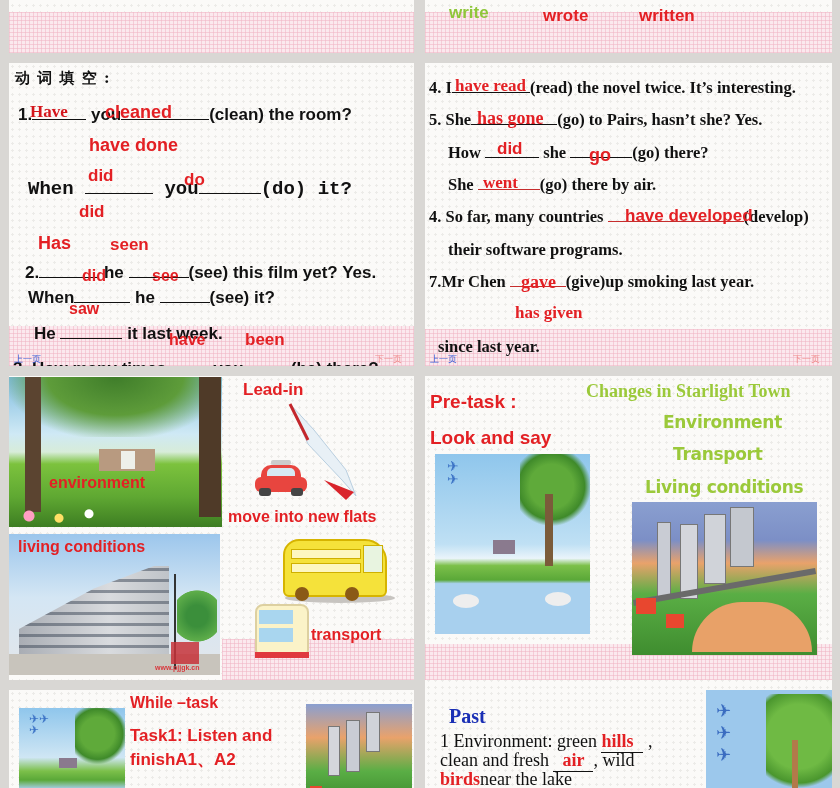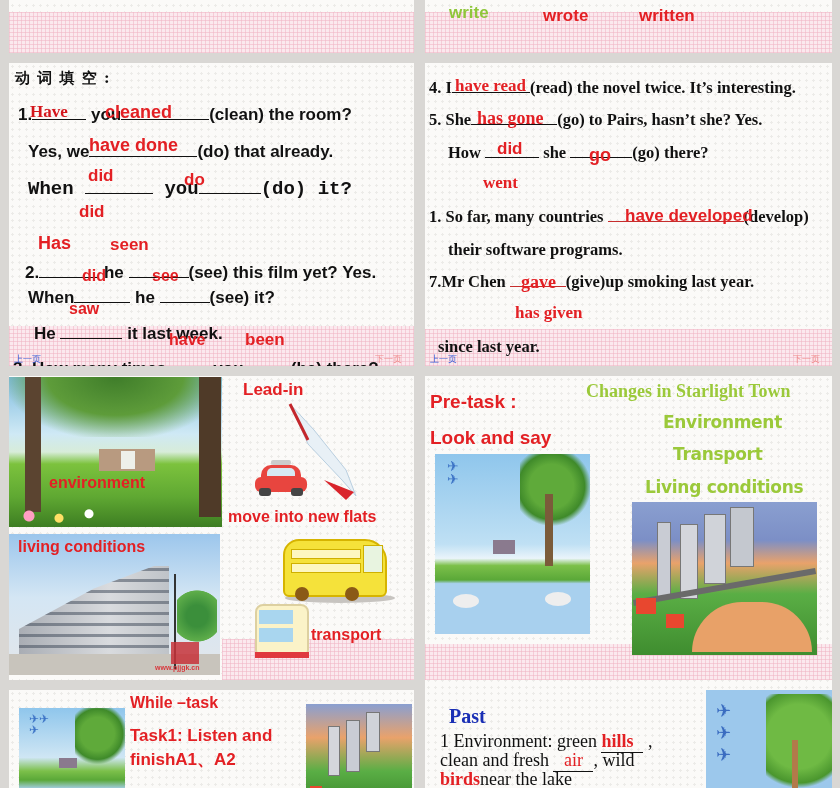--- a/index.html
+++ b/index.html
@@ -56,23 +56,20 @@
 
   <span class="t" style="left:6px; top:6px; font:bold 15px 'DejaVu Serif',serif; color:#111; letter-spacing:1px;">动 词 填 空 :</span>
 
   <div class="t sans-b" style="left:9px; top:42px; font-size:17px;">
     <span>1.</span><span class="ul" style="width:54px;"></span>
     <span>you</span><span class="ul" style="width:88px;"></span><span>(clean) the room?</span>
   </div>
   <span class="t red-dark" style="left:21px; top:39px; font:bold 17px 'Liberation Serif',serif;">Have</span>
   <span class="t red" style="left:96px; top:39px; font:bold 18px 'Liberation Sans',sans-serif;">cleaned</span>
 
-  <div class="t sans-b" style="left:19px; top:79px; font-size:17px;">
-    <span>Yes, we</span><span class="ul" style="width:108px;"></span><span>(do) that already.</span>
-  </div>
   <span class="t red" style="left:80px; top:72px; font:bold 18px 'Liberation Sans',sans-serif;">have done</span>
 
   <div class="t sans-b" style="left:19px; top:115px; font-size:19px;font-family:Liberation Mono, monospace;">
     <span>When</span> <span class="ul" style="width:68px;"></span>
     <span>you</span><span class="ul" style="width:62px;"></span><span>(do) it?</span>
   </div>
   <span class="t red" style="left:79px; top:103px; font:bold 17px 'Liberation Sans',sans-serif;">did</span>
   <span class="t red" style="left:175px; top:107px; font:bold 17px 'Liberation Sans',sans-serif;">do</span>
 
   <span class="t red" style="left:70px; top:139px; font:bold 17px 'Liberation Sans',sans-serif;">did</span>
@@ -118,24 +115,27 @@
   </div>
   <span class="t red" style="left:52px; top:45px; font:bold 18px 'Liberation Serif',serif;">has gone</span>
 
   <div class="t serif-b" style="left:23px; top:80px; font-size:16.5px;">
     <span>How</span> <span class="ul" style="width:54px;"></span>
     <span>she</span> <span class="ul" style="width:62px;"></span><span>(go) there?</span>
   </div>
   <span class="t red" style="left:72px; top:76px; font:bold 17px 'Liberation Sans',sans-serif;">did</span>
   <span class="t red" style="left:164px; top:82px; font:bold 18px 'Liberation Sans',sans-serif;">go</span>
 
+  <div class="t serif-b" style="left:23px; top:112px; font-size:16.5px;">
+    <span>She</span> <span class="ul ul-red" style="width:62px;"></span><span>(go) there by air.</span>
+  </div>
   <span class="t red" style="left:58px; top:110px; font:bold 17px 'Liberation Serif',serif;">went</span>
 
   <div class="t serif-b" style="left:4px; top:144px; font-size:16.5px;">
-    <span>1. So far, many countries</span> <span class="ul ul-red" style="width:136px;"></span><span>(develop)</span>
+    <span>4. So far, many countries</span> <span class="ul ul-red" style="width:136px;"></span><span>(develop)</span>
   </div>
   <span class="t red" style="left:200px; top:143px; font:bold 17px 'Liberation Sans',sans-serif;">have developed</span>
 
   <span class="t serif-b" style="left:23px; top:177px; font-size:16.5px;">their software  programs.</span>
 
   <div class="t serif-b" style="left:4px; top:209px; font-size:16.5px;">
     <span>7.Mr Chen</span> <span class="ul ul-red" style="width:56px;"></span><span>(give)up smoking last year.</span>
   </div>
   <span class="t red" style="left:96px; top:209px; font:bold 18px 'Liberation Serif',serif;">gave</span>
 
@@ -260,21 +260,21 @@
   </div>
 </div>
 
 <div class="slide" style="left:425px; top:690px; width:407px; height:110px;">
   <span class="t blue-title" style="left:5px; top:15px; font:bold 20px 'Liberation Serif',serif;margin-left:19px;">Past</span>
 
   <div class="t" style="left:15px; top:41px; font:18px 'Liberation Serif',serif; color:#111;">
     <span>1 Environment: green</span> <span class="ul" style="width:42px; text-align:left;"><span class="red" style="font-weight:bold;">hills</span></span><span> ,</span>
   </div>
   <div class="t" style="left:15px; top:60px; font:18px 'Liberation Serif',serif; color:#111;">
-    <span>clean and fresh</span> <span class="ul" style="width:40px; text-align:center;"><span class="red" style="font-weight:normal;">air</span></span><span>, wild</span>
+    <span>clean and fresh</span> <span class="ul" style="width:40px; text-align:center;"><span class="red" style="font-weight:bold;">air</span></span><span>, wild</span>
   </div>
   <div class="t" style="left:15px; top:79px; font:18px 'Liberation Serif',serif; color:#111;">
     <span class="red" style="font-weight:bold;">birds</span><span>near the lake</span>
   </div>
 
   <div class="pic" style="left:281px; top:0; width:126px; height:110px; background:#9cc8ec;">
     <div style="position:absolute; left:60px; top:4px; width:66px; height:106px; background:radial-gradient(circle at 50% 40%,#6fba44 0 45%,#4a962e 65%,transparent 72%);"></div>
     <div style="position:absolute; left:86px; top:50px; width:6px; height:60px; background:#b27a4a;"></div>
     <div style="position:absolute; left:10px; top:10px; color:#3a6cc0; font-size:18px; line-height:22px;">✈<br>✈<br>✈</div>
   </div>

